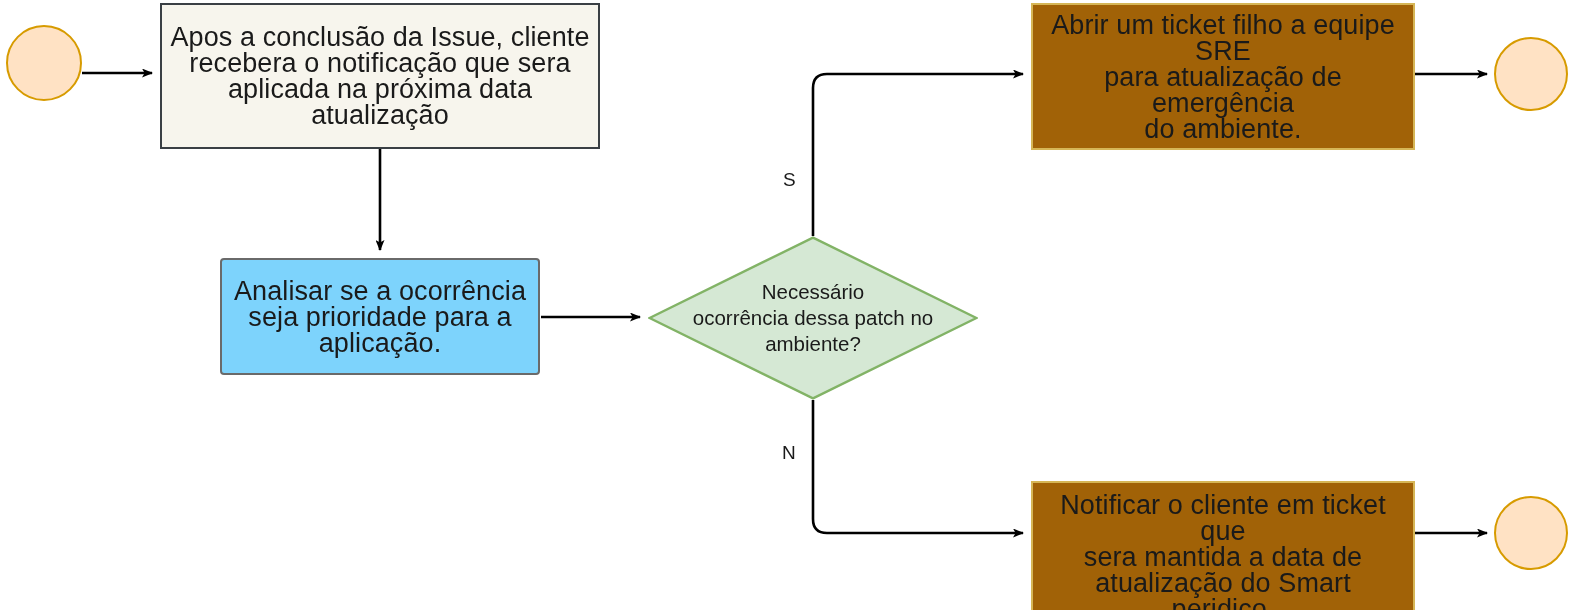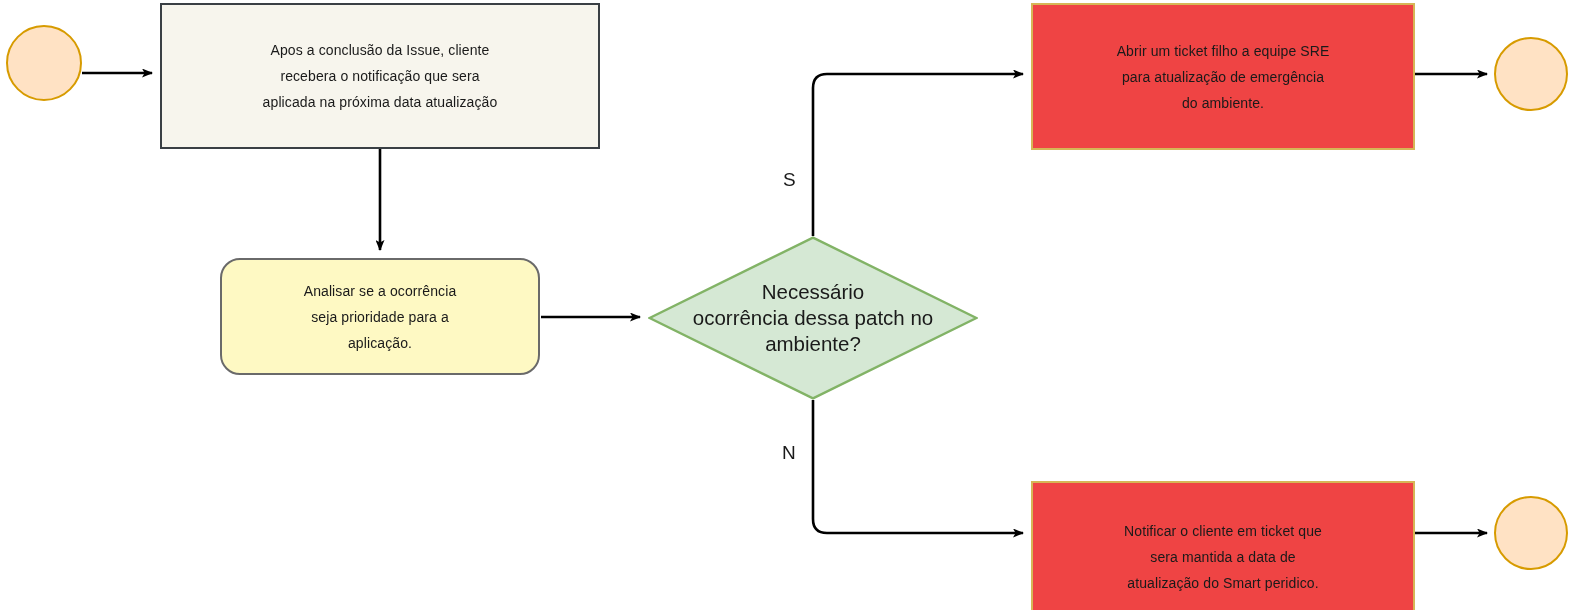--- a/index.html
+++ b/index.html
@@ -28,48 +28,48 @@
   }
 
   .node {
     position: absolute;
     box-sizing: border-box;
     display: flex;
     align-items: center;
     justify-content: center;
     text-align: center;
     color: #1a1a1a;
-    font-size: 14px;
+    font-size: 27px;
     line-height: 26px;
     letter-spacing: 0.1px;
   }
   .node .txt {
     display: block;
     width: 100%;
     padding: 0 8px;
     box-sizing: border-box;
     white-space: pre-line;
   }
 
   
   .box-process {
     background: #f7f5ed;
     border: 2.4px solid #3a3f44;
   }
 
   
   .box-rounded {
-    background: #fef9c3;
+    background: #7dd3fc;
     border: 2.4px solid #6a6a6a;
-    border-radius: 20px;
+    border-radius: 4px;
   }
 
   
   .box-yellow {
-    background: #ef4444;
+    background: #a16207;
     border: 2.4px solid #d6b656;
   }
 
   
   .circle {
     position: absolute;
     box-sizing: border-box;
     background: #ffe2c4;
     border: 2.6px solid #d79b00;
     border-radius: 50%;

